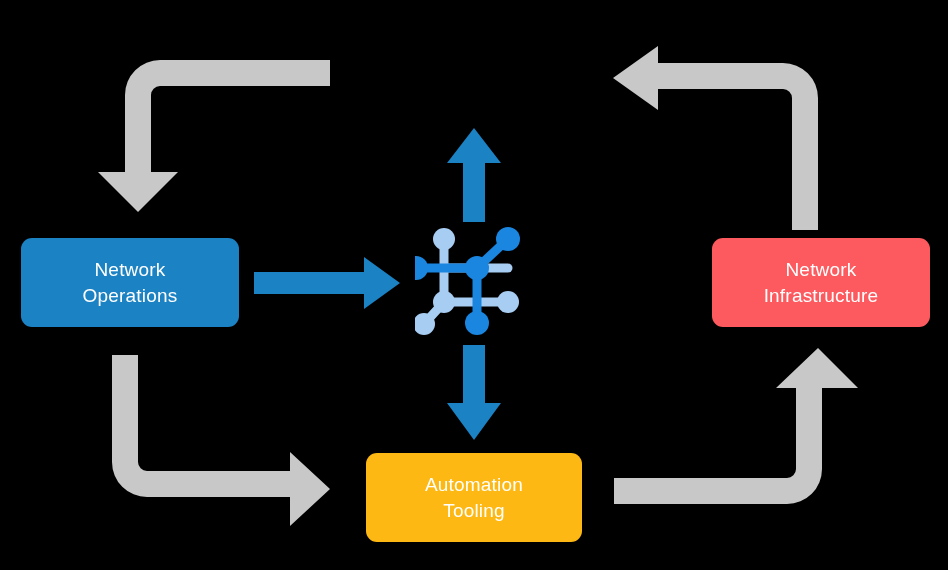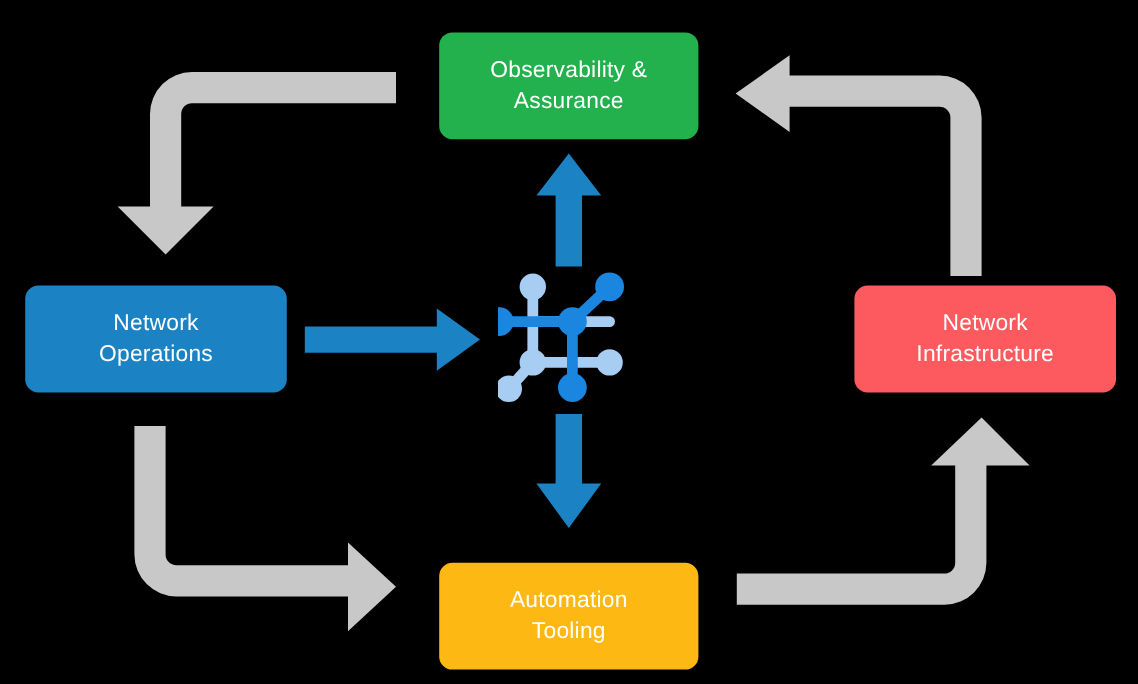--- a/index.html
+++ b/index.html
@@ -108,25 +108,23 @@
     </g>
 
     <g fill="#1a86e0">
       <circle cx="62" cy="48" r="12"></circle>
       <circle cx="93" cy="19" r="12"></circle>
       <circle cx="1" cy="48" r="12"></circle>
       <circle cx="62" cy="103" r="12"></circle>
     </g>
   </svg>
 
-  <div class="node-box" id="box-observability" style="background: rgb(34, 177, 76);">Observability &amp;
-Assurance</div>
 
   <div class="node-box" id="box-operations" style="background: rgb(27, 130, 196);">Network
 Operations</div>
 
   <div class="node-box" id="box-infrastructure" style="background: rgb(252, 90, 94);">Network
 Infrastructure</div>
 
-  <div class="node-box" id="box-automation" style="background: rgb(253, 184, 19); margin-top: 16px;">Automation
+  <div class="node-box" id="box-automation" style="background: rgb(253, 184, 19);">Automation
 Tooling</div>
 
 </div>
 
 </body></html>

